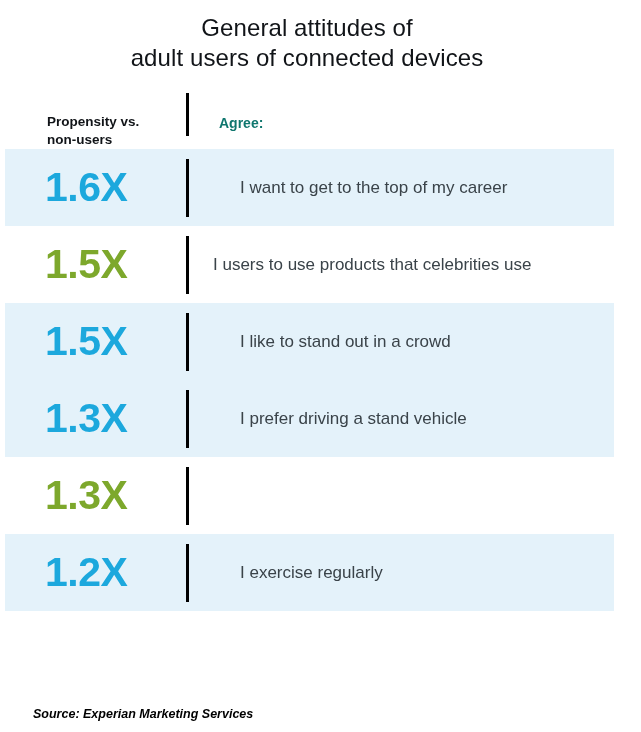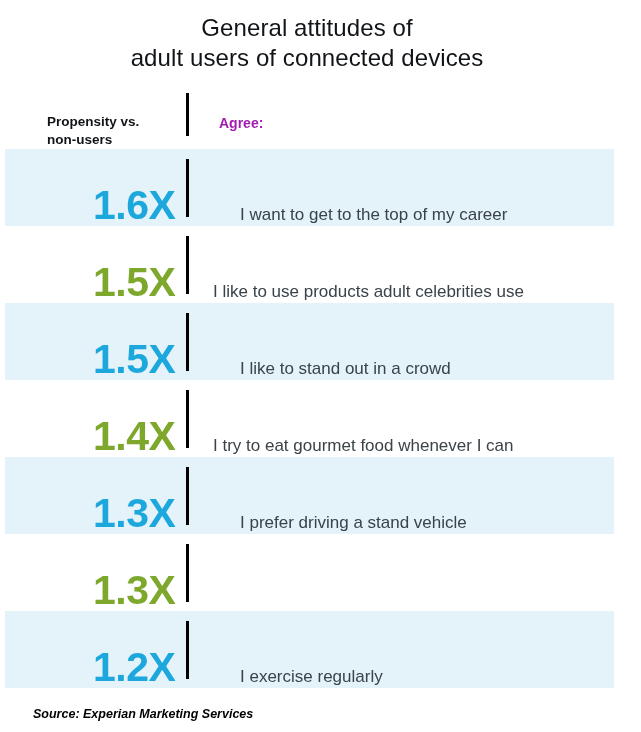--- a/index.html
+++ b/index.html
@@ -54,31 +54,30 @@
     width: 3px;
     height: 43px;
     background: #000000;
   }
   .col-agree-header {
     position: absolute;
     left: 219px;
     top: 22px;
     font-size: 14px;
     font-weight: bold;
-    color: #a21caf;
+    color: #0f766e;
   }
   .rows {
     position: relative;
   }
   .row {
     position: relative;
     height: 77px;
     display: flex;
-    align-items: flex-end;
-    padding-left: 48px;
+    align-items: center;
   }
   .row.striped {
     background: #e4f2fa;
     margin-left: 5px;
   }
   .row.striped .value {
     margin-left: 40px;
   }
   .value {
     width: 140px;
@@ -143,31 +142,26 @@
 
   <div class="rows" id="rows-container">
       <div class="row striped">
         <div class="value blue">1.6X</div>
         <div class="row-divider"></div>
         <div class="statement">I want to get to the top of my career</div>
       </div>
       <div class="row">
         <div class="value green">1.5X</div>
         <div class="row-divider"></div>
-        <div class="statement">I like to use products adult celebrities use</div>
+        <div class="statement">I users to use products that celebrities use</div>
       </div>
       <div class="row striped">
         <div class="value blue">1.5X</div>
         <div class="row-divider"></div>
         <div class="statement">I like to stand out in a crowd</div>
-      </div>
-      <div class="row">
-        <div class="value green">1.4X</div>
-        <div class="row-divider"></div>
-        <div class="statement">I try to eat gourmet food whenever I can</div>
       </div>
       <div class="row striped">
         <div class="value blue">1.3X</div>
         <div class="row-divider"></div>
         <div class="statement">I prefer driving a stand vehicle</div>
       </div>
       <div class="row">
         <div class="value green">1.3X</div>
         <div class="row-divider"></div>
       </div>

